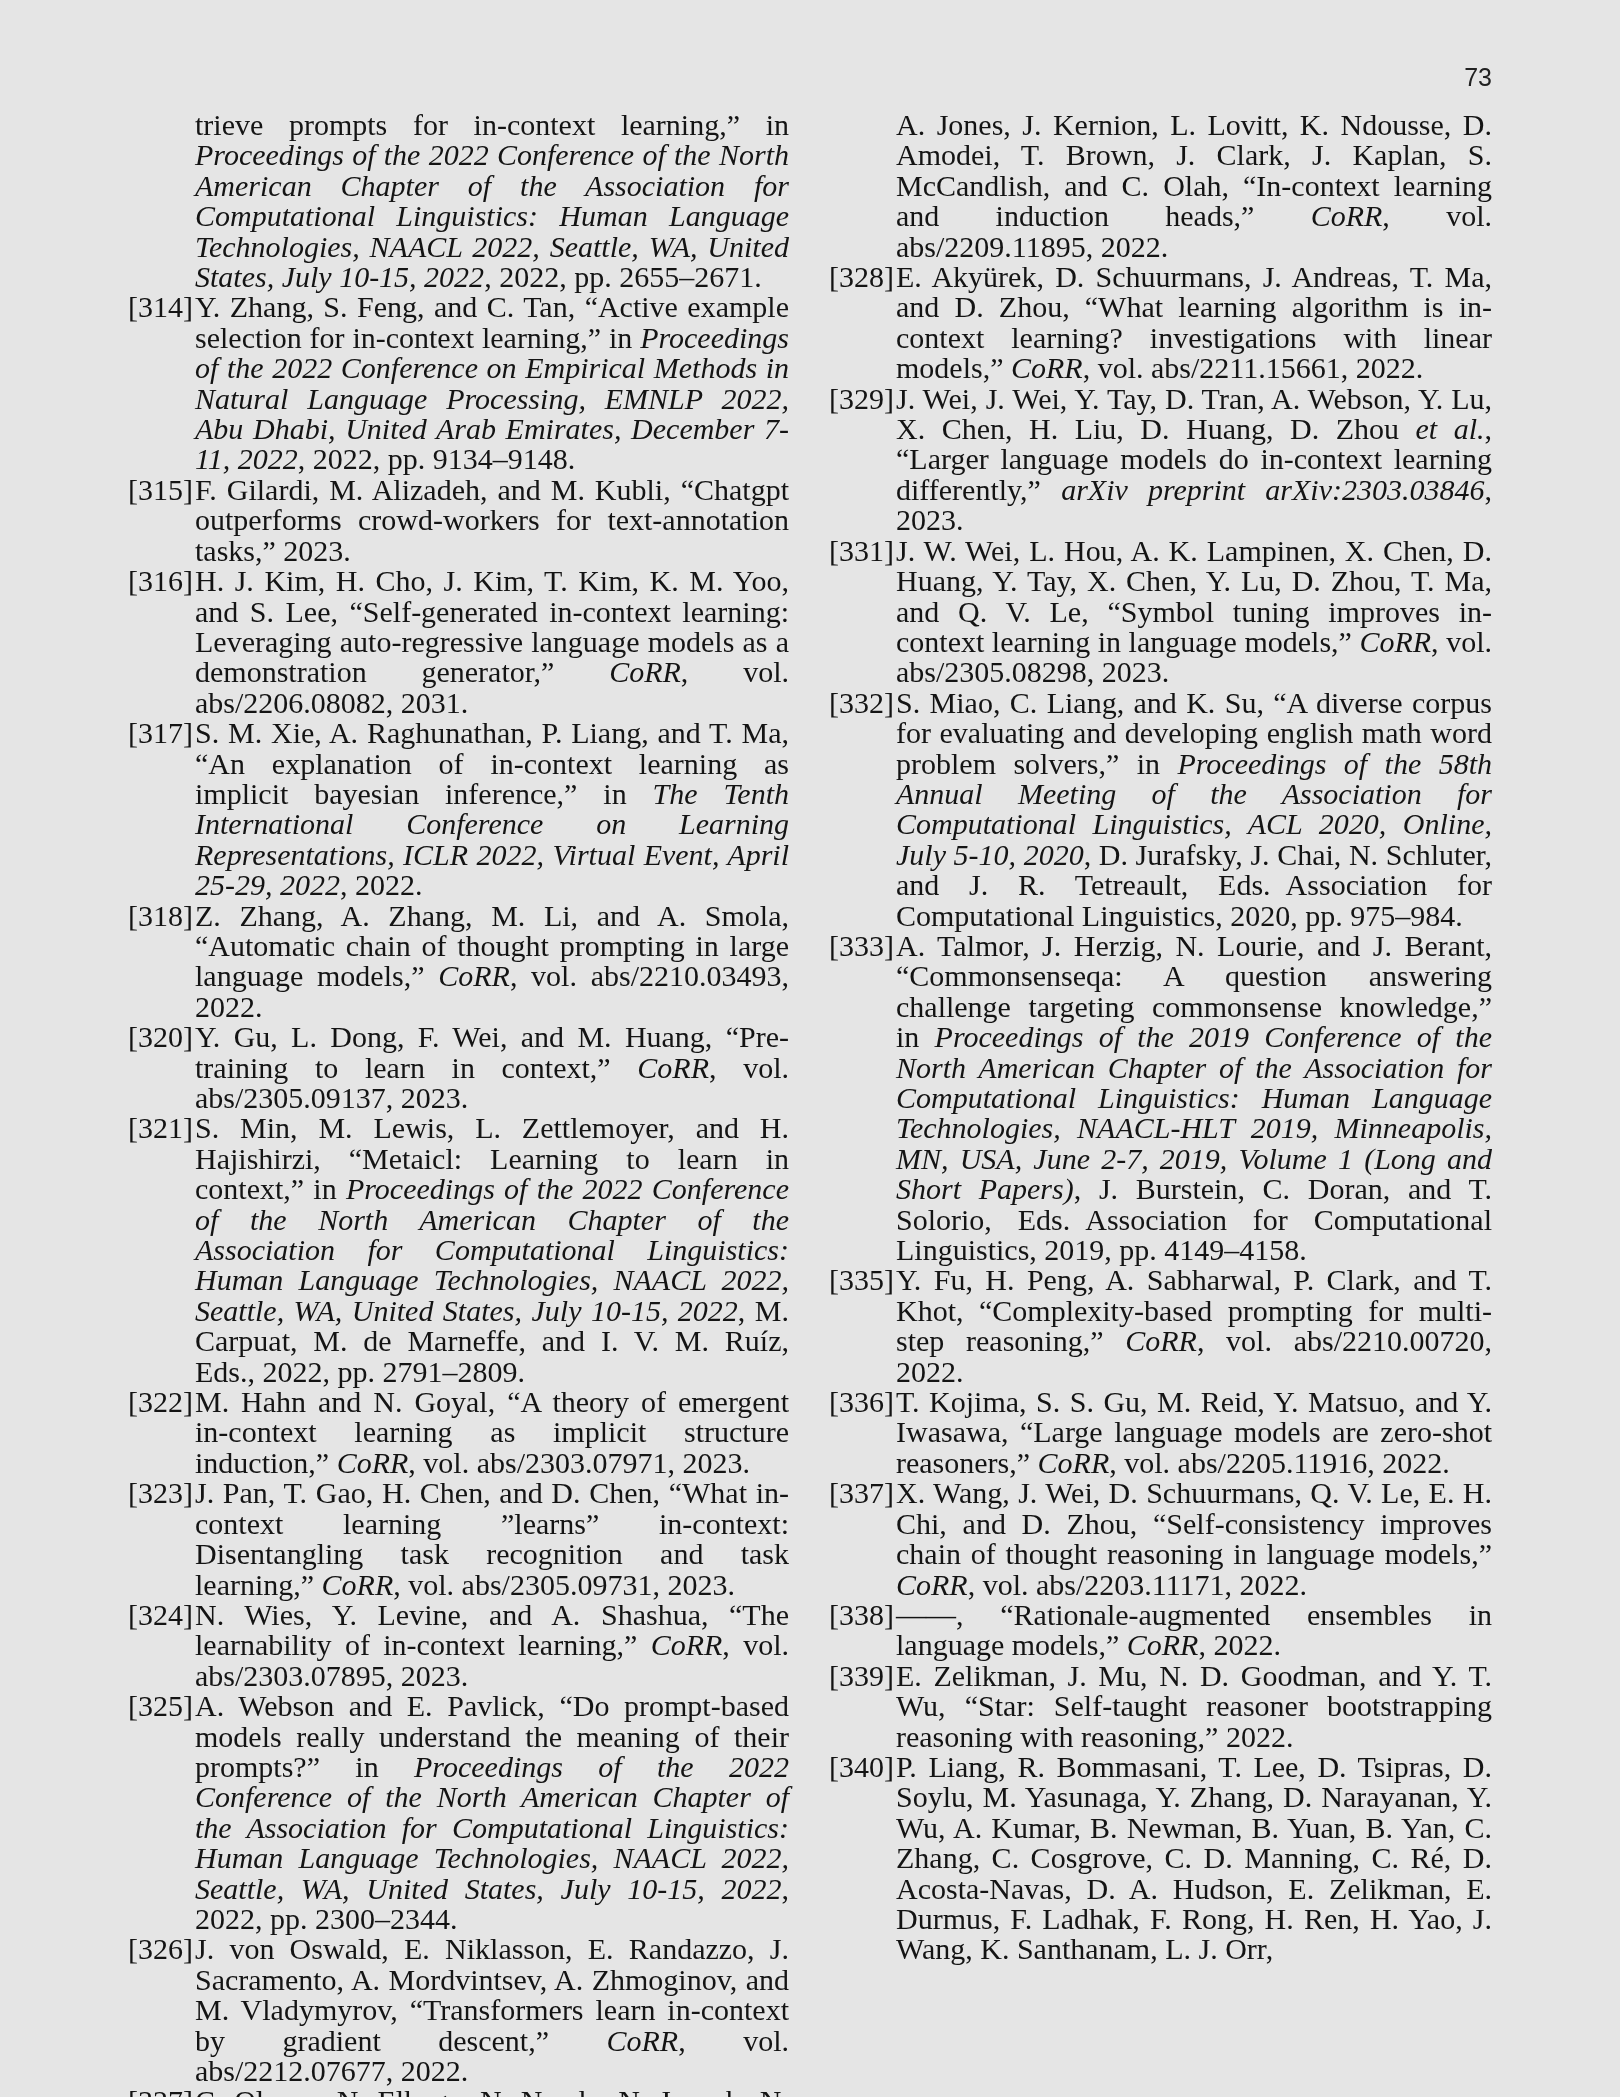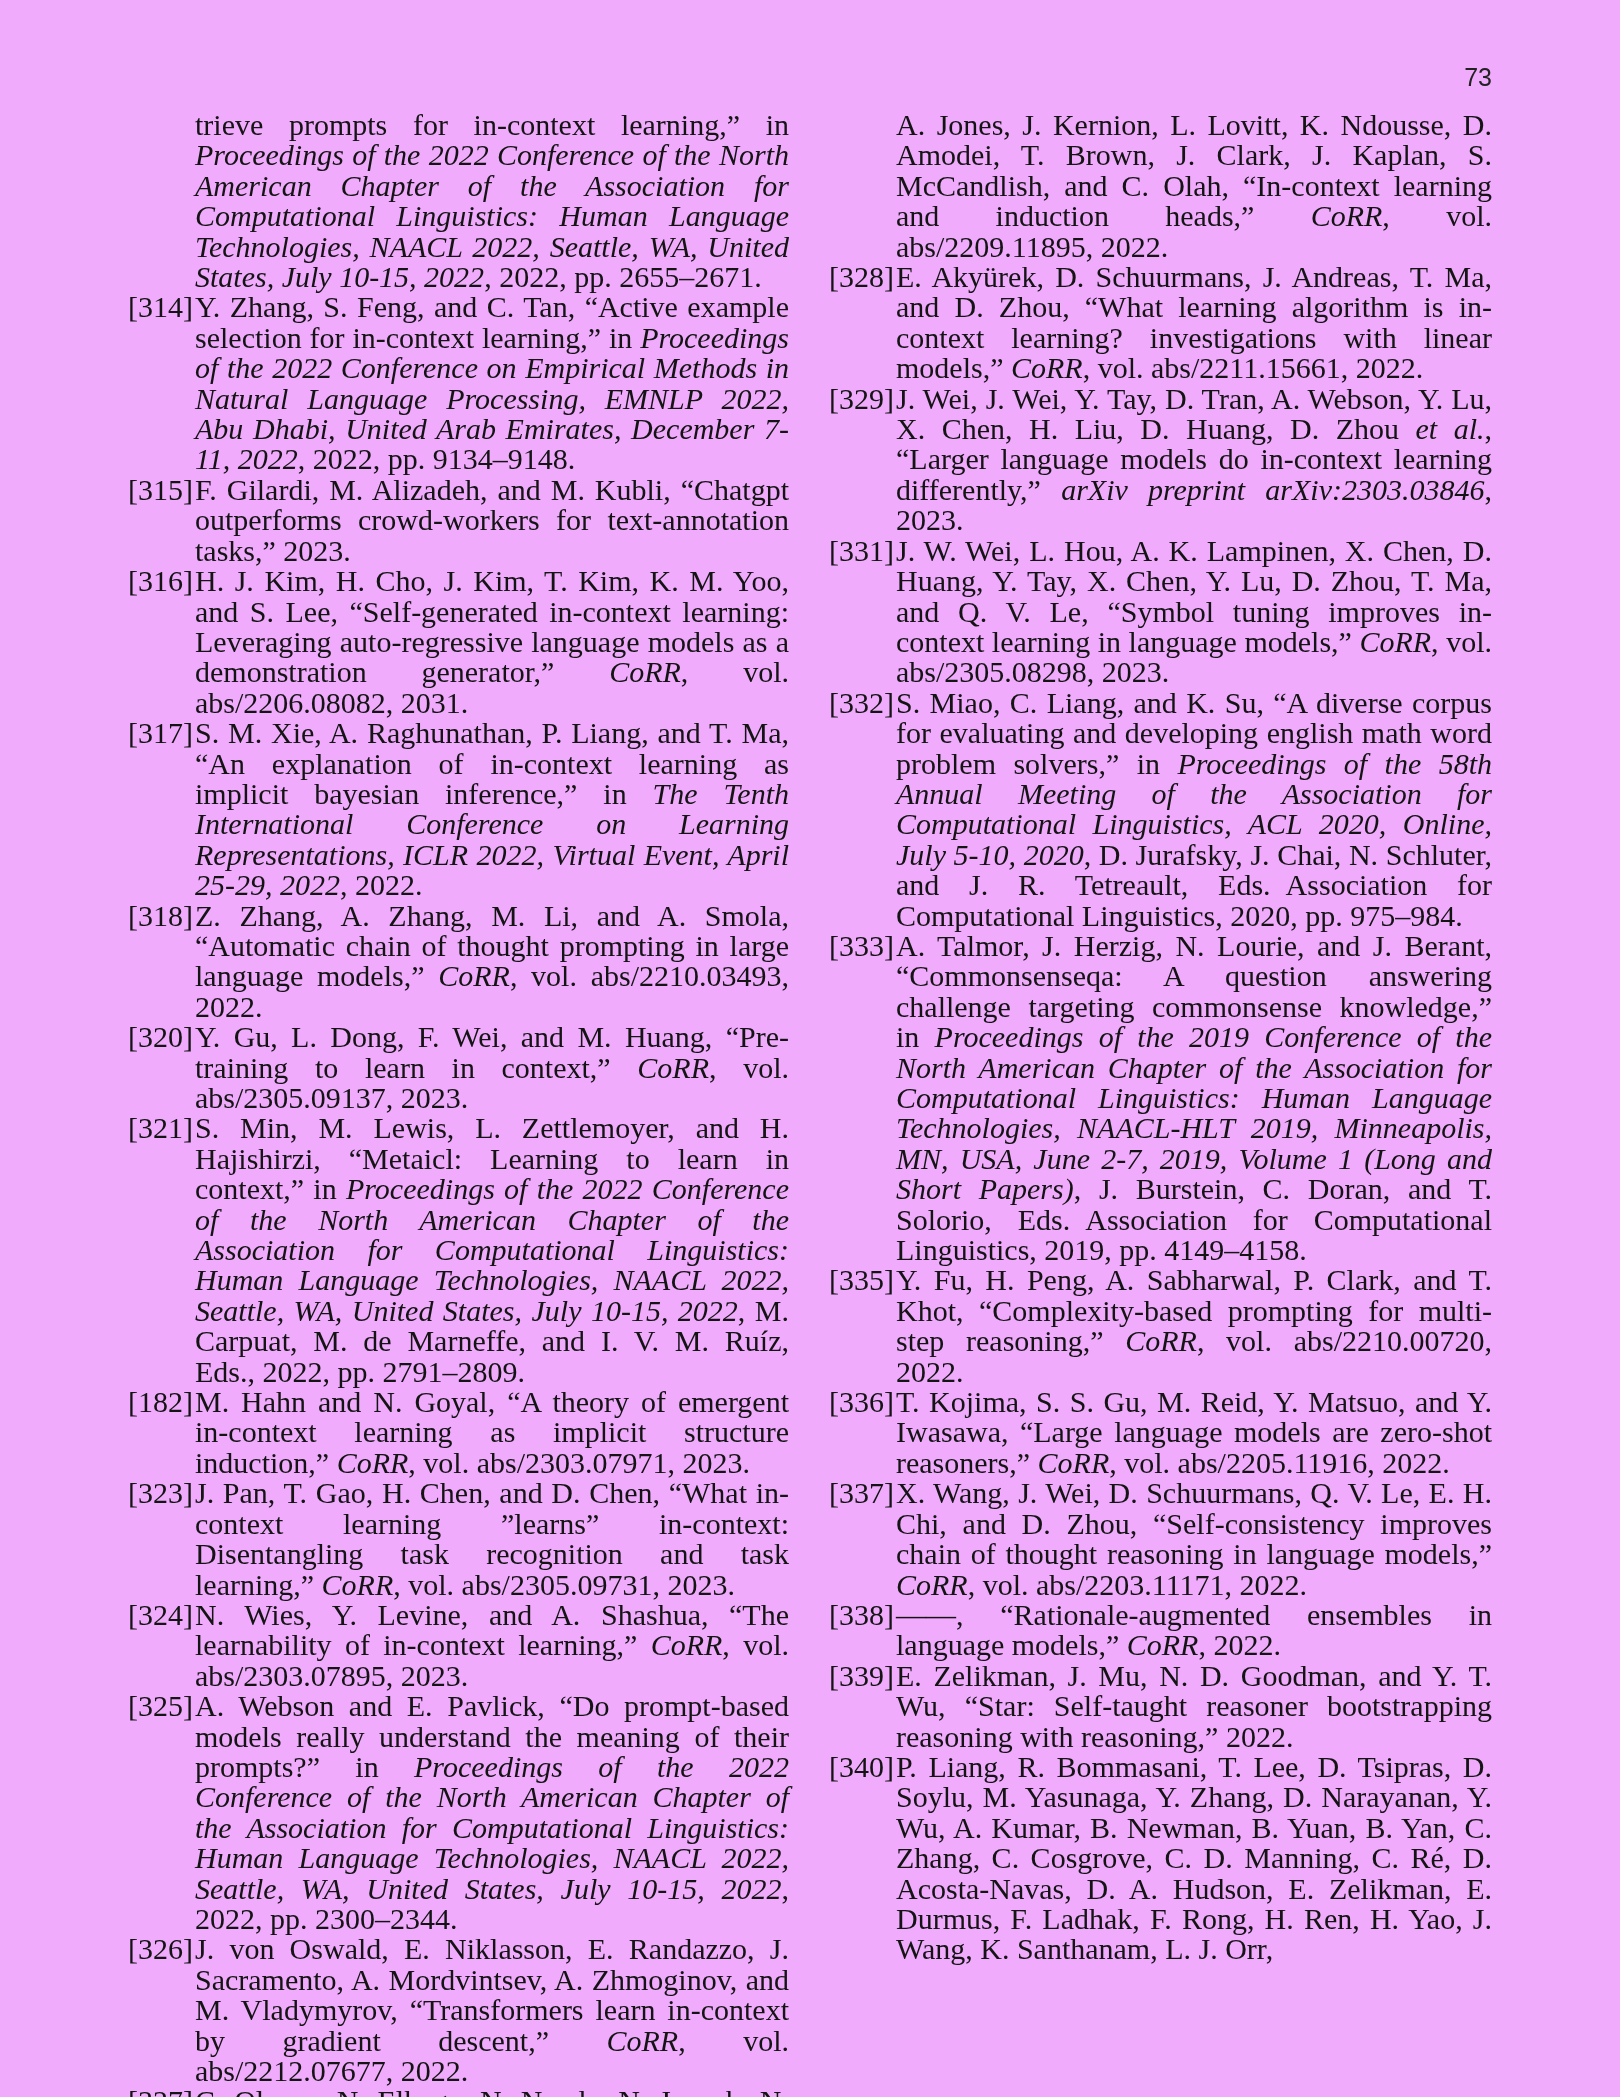--- a/index.html
+++ b/index.html
@@ -11,21 +11,21 @@
     width: 1620px;
     height: 2097px;
     position: relative;
     overflow: hidden;
     font-family: "Liberation Serif", serif;
     color: #141414;
   }
   .page {
     position: absolute;
     inset: 0;
-    background: #f0abfc;
+    background: #e5e5e5;
     overflow: hidden;
   }
   .page-number {
     position: absolute;
     top: 63px;
     right: 128px;
     width: 120px;
     text-align: right;
     font-family: "Liberation Sans", sans-serif;
     font-size: 25px;
@@ -66,21 +66,21 @@
   <div class="page-number">73</div>
   <div class="col col-left">
       <p class="ref cont"><span>trieve prompts for in-context learning,” in </span><span class="it">Proceedings of the 2022 Conference of the North American Chapter of the Association for Computational Linguistics: Human Language Technologies, NAACL 2022, Seattle, WA, United States, July 10-15, 2022</span><span>, 2022, pp. 2655–2671.</span></p>
       <p class="ref"><span class="ref-label">[314]</span><span>Y. Zhang, S. Feng, and C. Tan, “Active example selection for in-context learning,” in </span><span class="it">Proceedings of the 2022 Conference on Empirical Methods in Natural Language Processing, EMNLP 2022, Abu Dhabi, United Arab Emirates, December 7-11, 2022</span><span>, 2022, pp. 9134–9148.</span></p>
       <p class="ref"><span class="ref-label">[315]</span><span>F. Gilardi, M. Alizadeh, and M. Kubli, “Chatgpt outperforms crowd-workers for text-annotation tasks,” 2023.</span></p>
       <p class="ref"><span class="ref-label">[316]</span><span>H. J. Kim, H. Cho, J. Kim, T. Kim, K. M. Yoo, and S. Lee, “Self-generated in-context learning: Leveraging auto-regressive language models as a demonstration generator,” </span><span class="it">CoRR</span><span>, vol. abs/2206.08082, 2031.</span></p>
       <p class="ref"><span class="ref-label">[317]</span><span>S. M. Xie, A. Raghunathan, P. Liang, and T. Ma, “An explanation of in-context learning as implicit bayesian inference,” in </span><span class="it">The Tenth International Conference on Learning Representations, ICLR 2022, Virtual Event, April 25-29, 2022</span><span>, 2022.</span></p>
       <p class="ref"><span class="ref-label">[318]</span><span>Z. Zhang, A. Zhang, M. Li, and A. Smola, “Automatic chain of thought prompting in large language models,” </span><span class="it">CoRR</span><span>, vol. abs/2210.03493, 2022.</span></p>
       <p class="ref"><span class="ref-label">[320]</span><span>Y. Gu, L. Dong, F. Wei, and M. Huang, “Pre-training to learn in context,” </span><span class="it">CoRR</span><span>, vol. abs/2305.09137, 2023.</span></p>
       <p class="ref"><span class="ref-label">[321]</span><span>S. Min, M. Lewis, L. Zettlemoyer, and H. Hajishirzi, “Metaicl: Learning to learn in context,” in </span><span class="it">Proceedings of the 2022 Conference of the North American Chapter of the Association for Computational Linguistics: Human Language Technologies, NAACL 2022, Seattle, WA, United States, July 10-15, 2022</span><span>, M. Carpuat, M. de Marneffe, and I. V. M. Ruíz, Eds., 2022, pp. 2791–2809.</span></p>
-      <p class="ref"><span class="ref-label">[182]</span><span>M. Hahn and N. Goyal, “A theory of emergent in-context learning as implicit structure induction,” </span><span class="it">CoRR</span><span>, vol. abs/2303.07971, 2023.</span></p>
+      <p class="ref"><span class="ref-label">[322]</span><span>M. Hahn and N. Goyal, “A theory of emergent in-context learning as implicit structure induction,” </span><span class="it">CoRR</span><span>, vol. abs/2303.07971, 2023.</span></p>
       <p class="ref"><span class="ref-label">[323]</span><span>J. Pan, T. Gao, H. Chen, and D. Chen, “What in-context learning ”learns” in-context: Disentangling task recognition and task learning,” </span><span class="it">CoRR</span><span>, vol. abs/2305.09731, 2023.</span></p>
       <p class="ref"><span class="ref-label">[324]</span><span>N. Wies, Y. Levine, and A. Shashua, “The learnability of in-context learning,” </span><span class="it">CoRR</span><span>, vol. abs/2303.07895, 2023.</span></p>
       <p class="ref"><span class="ref-label">[325]</span><span>A. Webson and E. Pavlick, “Do prompt-based models really understand the meaning of their prompts?” in </span><span class="it">Proceedings of the 2022 Conference of the North American Chapter of the Association for Computational Linguistics: Human Language Technologies, NAACL 2022, Seattle, WA, United States, July 10-15, 2022</span><span>, 2022, pp. 2300–2344.</span></p>
       <p class="ref"><span class="ref-label">[326]</span><span>J. von Oswald, E. Niklasson, E. Randazzo, J. Sacramento, A. Mordvintsev, A. Zhmoginov, and M. Vladymyrov, “Transformers learn in-context by gradient descent,” </span><span class="it">CoRR</span><span>, vol. abs/2212.07677, 2022.</span></p>
       <p class="ref"><span class="ref-label">[327]</span><span>C. Olsson, N. Elhage, N. Nanda, N. Joseph, N. DasSarma, T. Henighan, B. Mann, A. Askell, Y. Bai, A. Chen, T. Conerly, D. Drain, D. Ganguli, Z. Hatfield-Dodds, D. Hernandez, S. Johnston,</span></p>
     </div>
   <div class="col col-right">
       <p class="ref cont"><span>A. Jones, J. Kernion, L. Lovitt, K. Ndousse, D. Amodei, T. Brown, J. Clark, J. Kaplan, S. McCandlish, and C. Olah, “In-context learning and induction heads,” </span><span class="it">CoRR</span><span>, vol. abs/2209.11895, 2022.</span></p>
       <p class="ref"><span class="ref-label">[328]</span><span>E. Akyürek, D. Schuurmans, J. Andreas, T. Ma, and D. Zhou, “What learning algorithm is in-context learning? investigations with linear models,” </span><span class="it">CoRR</span><span>, vol. abs/2211.15661, 2022.</span></p>
       <p class="ref"><span class="ref-label">[329]</span><span>J. Wei, J. Wei, Y. Tay, D. Tran, A. Webson, Y. Lu, X. Chen, H. Liu, D. Huang, D. Zhou </span><span class="it">et al.</span><span>, “Larger language models do in-context learning differently,” </span><span class="it">arXiv preprint arXiv:2303.03846</span><span>, 2023.</span></p>

